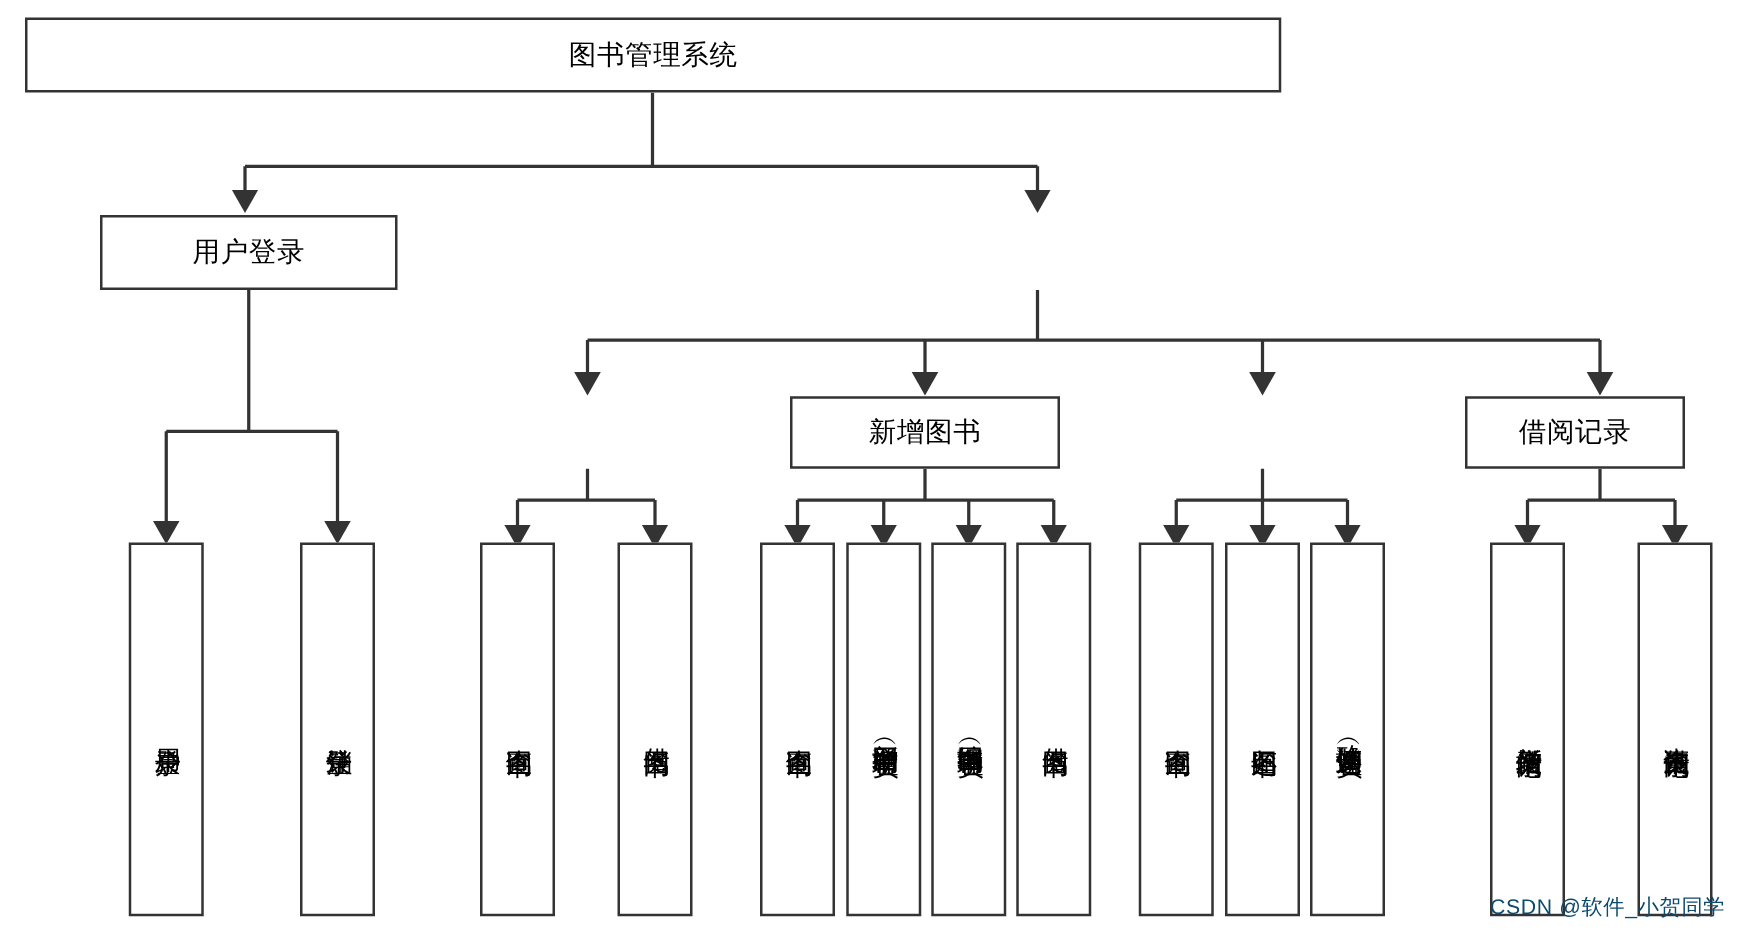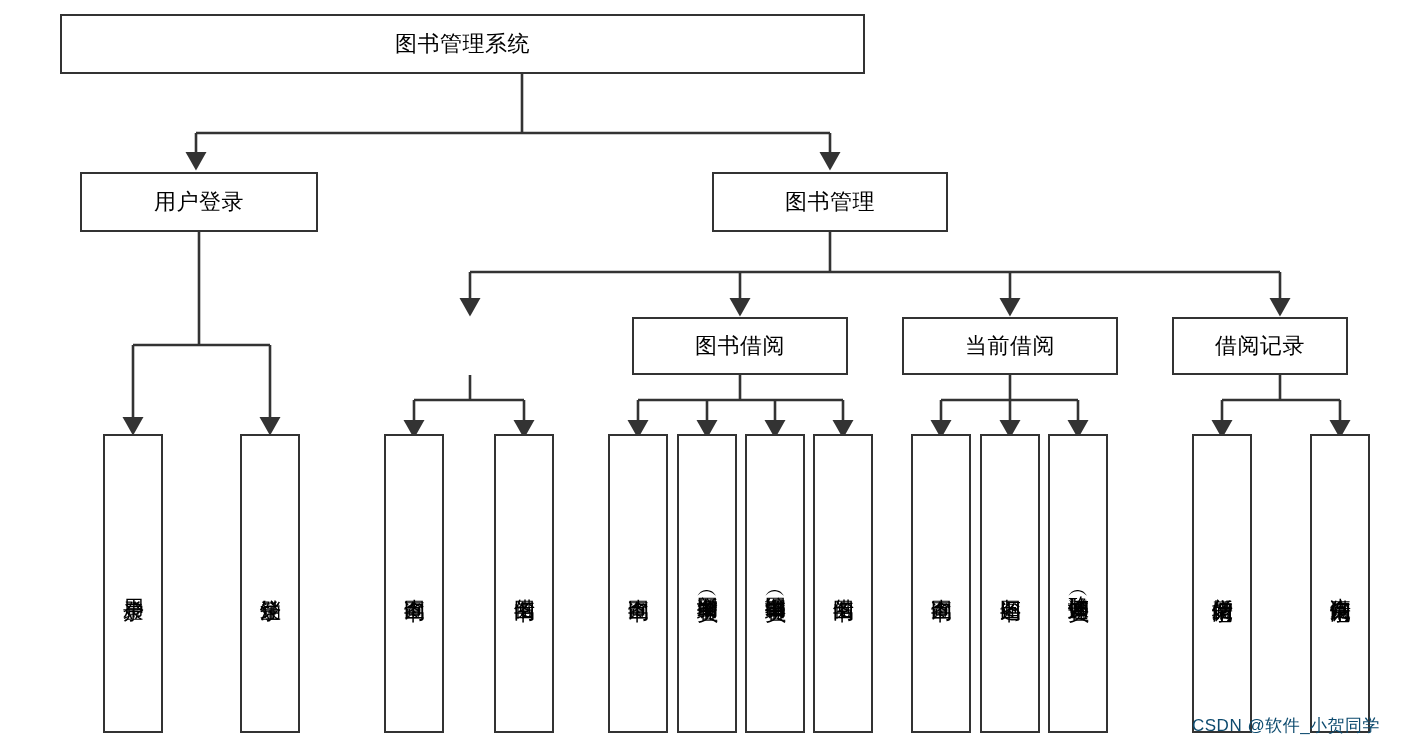--- a/index.html
+++ b/index.html
@@ -116,36 +116,30 @@
       <path d="M1010,400 L1010,428" marker-end="url(#arrowhead)"></path>
       <path d="M1078,400 L1078,428" marker-end="url(#arrowhead)"></path>
 
       <path d="M1280,375 L1280,400"></path>
       <path d="M1222,400 L1340,400"></path>
       <path d="M1222,400 L1222,428" marker-end="url(#arrowhead)"></path>
       <path d="M1340,400 L1340,428" marker-end="url(#arrowhead)"></path>
     </g>
   </svg>
 
-  <div class="node horizontal" style="left:20px; top:14px; width:805px; height:60px;margin-left:40px;">
+  <div class="node horizontal" style="left:20px; top:14px; width:1005px; height:60px;">
     <span>图书管理系统</span>
   </div>
 
   <div class="node horizontal" style="left:80px; top:172px; width:238px; height:60px;">
     <span>用户登录</span>
   </div>
-  <div class="node horizontal" style="left:712px; top:172px; width:236px; height:60px;">
-    <span>图书管理</span>
-  </div>
 
   <div class="node horizontal" style="left:632px; top:317px; width:216px; height:58px;">
-    <span>图书借阅</span>
-  </div>
-  <div class="node horizontal" style="left:902px; top:317px; width:216px; height:58px;">
-    <span>当前借阅</span>
+    <span>新增图书</span>
   </div>
   <div class="node horizontal" style="left:1172px; top:317px; width:176px; height:58px;">
     <span>借阅记录</span>
   </div>
 
   <div class="node vertical" style="left:103px; top:434px; width:60px; height:299px;">
     <span class="vtext">用户登录</span>
   </div>
   <div class="node vertical" style="left:240px; top:434px; width:60px; height:299px;">
     <span class="vtext">注销登录</span>

